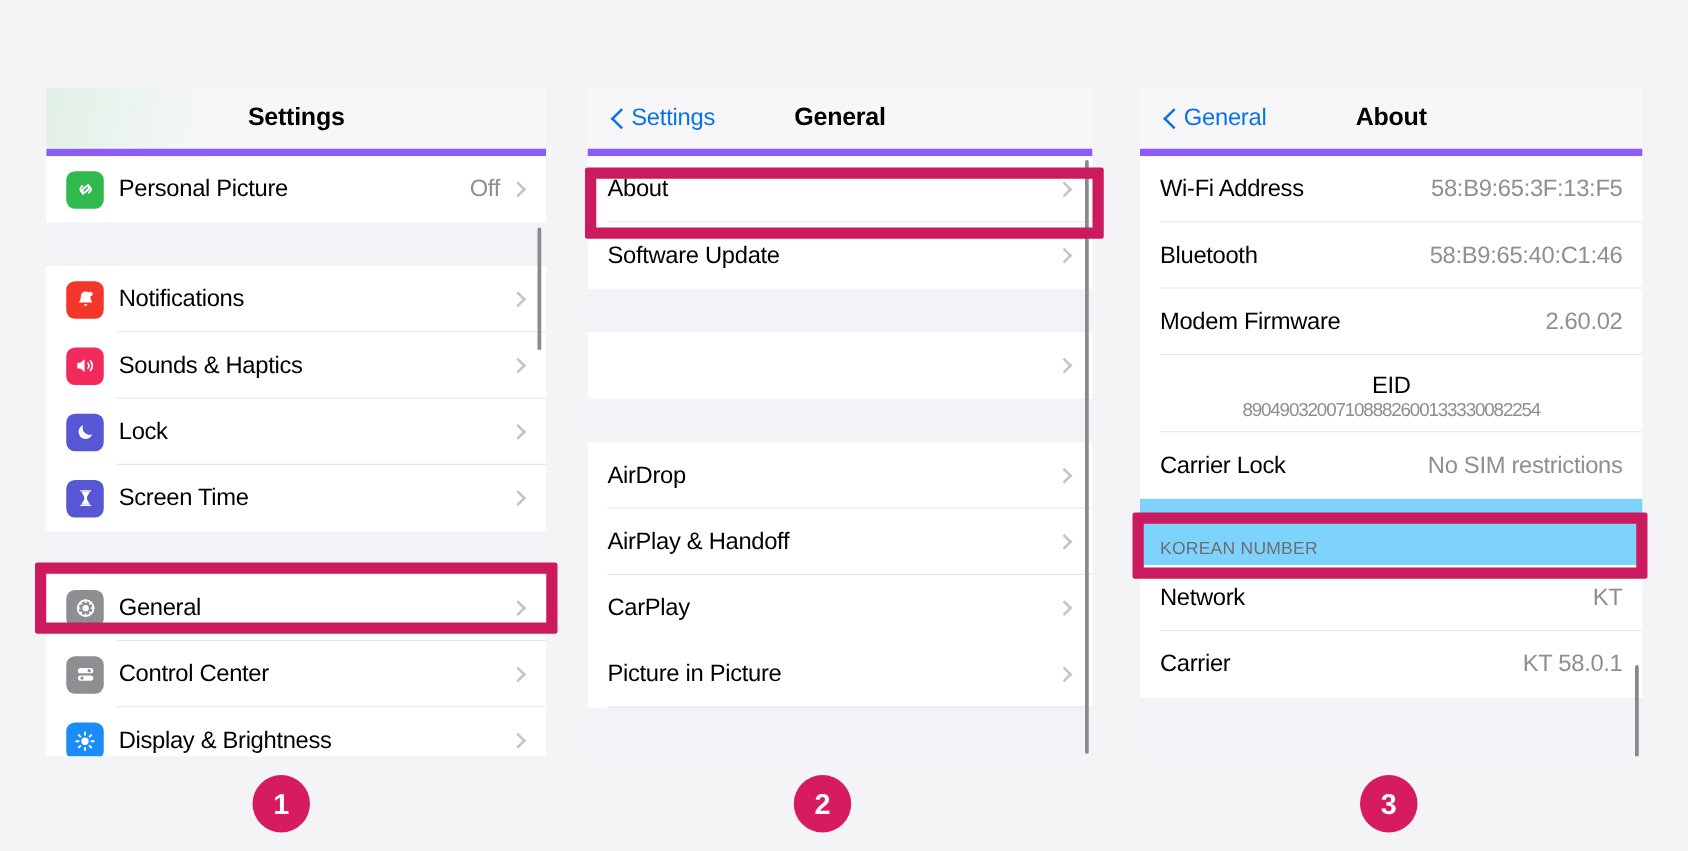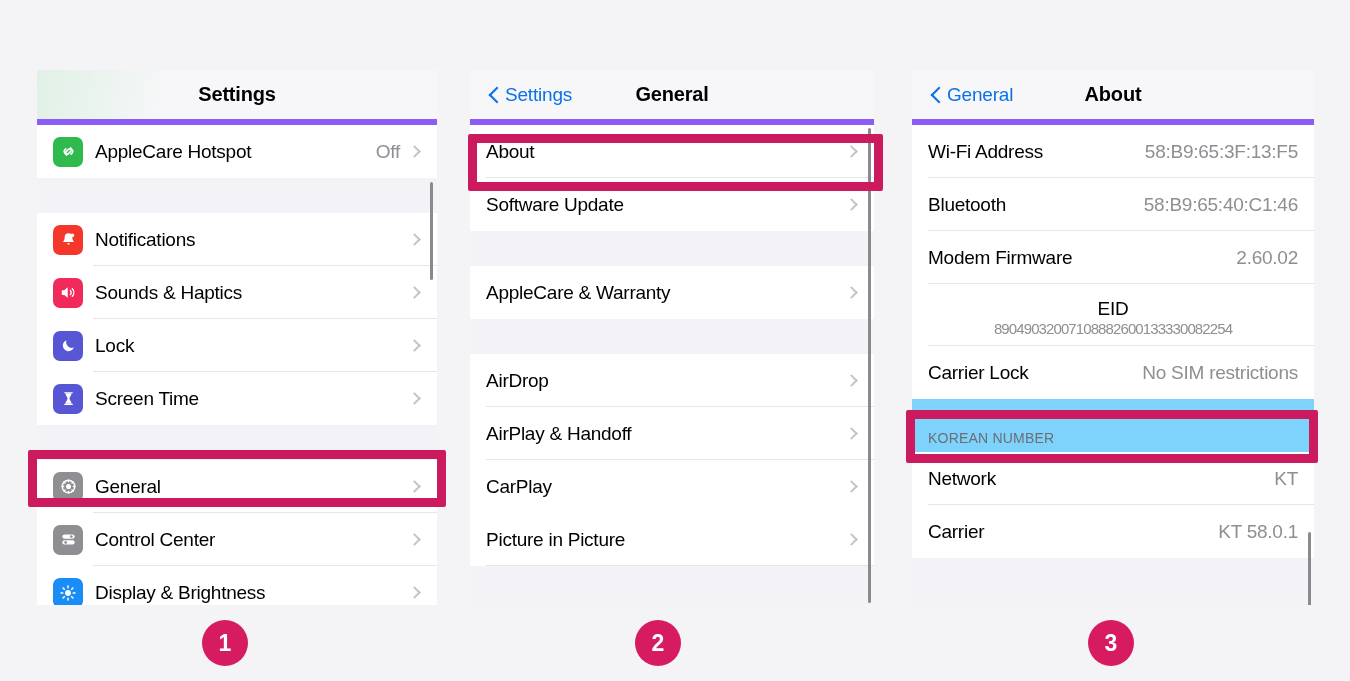--- a/index.html
+++ b/index.html
@@ -156,21 +156,21 @@
       </div>
 
       <div class="group">
         <div class="row">
           <div class="row-icon" style="background:#30b94d;">
             <svg width="19" height="19" viewBox="0 0 24 24" fill="none" stroke="#fff" stroke-width="2" stroke-linecap="round">
               <path d="M14.5 7.5a3.2 3.2 0 0 1 0 4.6l-2.2 2.2a3.2 3.2 0 0 1-4.6-4.6l1-1"></path>
               <path d="M9.5 16.5a3.2 3.2 0 0 1 0-4.6l2.2-2.2a3.2 3.2 0 0 1 4.6 4.6l-1 1"></path>
             </svg>
           </div>
-          <div class="row-label">AppleCare Hotspot</div>
+          <div class="row-label">Personal Picture</div>
           <div class="row-spacer"></div>
           <div class="row-value">Off</div>
           <div class="chev"></div>
         </div>
       </div>
 
       <div class="gap"></div>
 
       <div class="group">
         <div class="row divided">
@@ -292,21 +292,20 @@
           <div class="row-label">Software Update</div>
           <div class="row-spacer"></div>
           <div class="chev"></div>
         </div>
       </div>
 
       <div class="gap"></div>
 
       <div class="group">
         <div class="row">
-          <div class="row-label">AppleCare &amp; Warranty</div>
           <div class="row-spacer"></div>
           <div class="chev"></div>
         </div>
       </div>
 
       <div class="gap"></div>
 
       <div class="group">
         <div class="row divided nolead">
           <div class="row-label">AirDrop</div>

